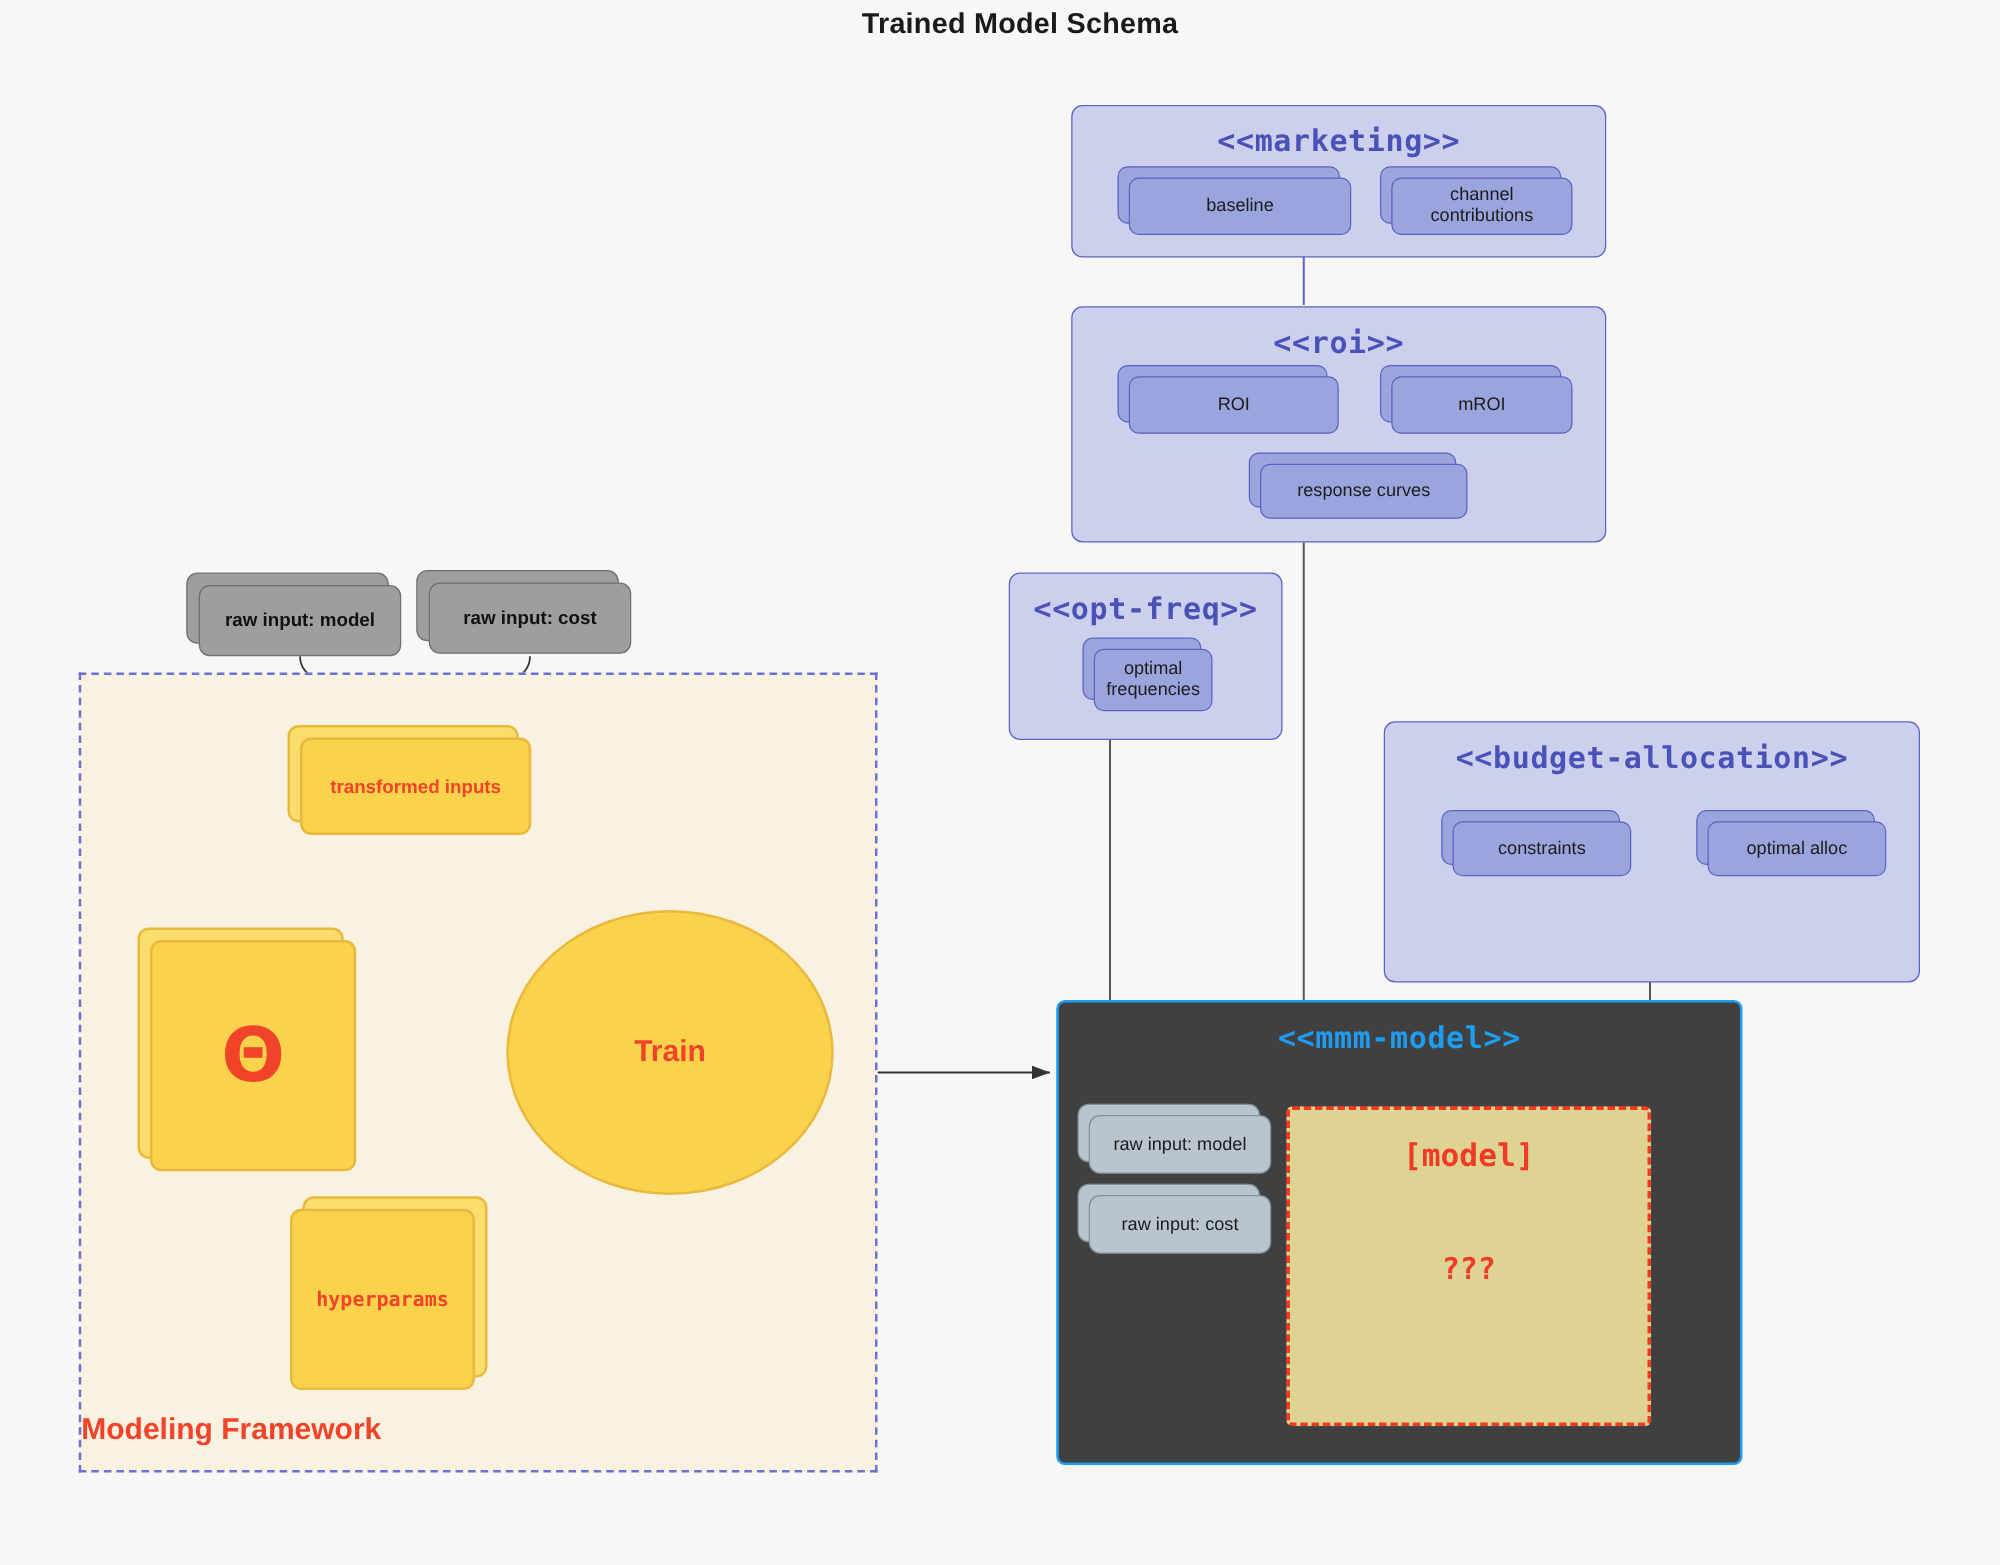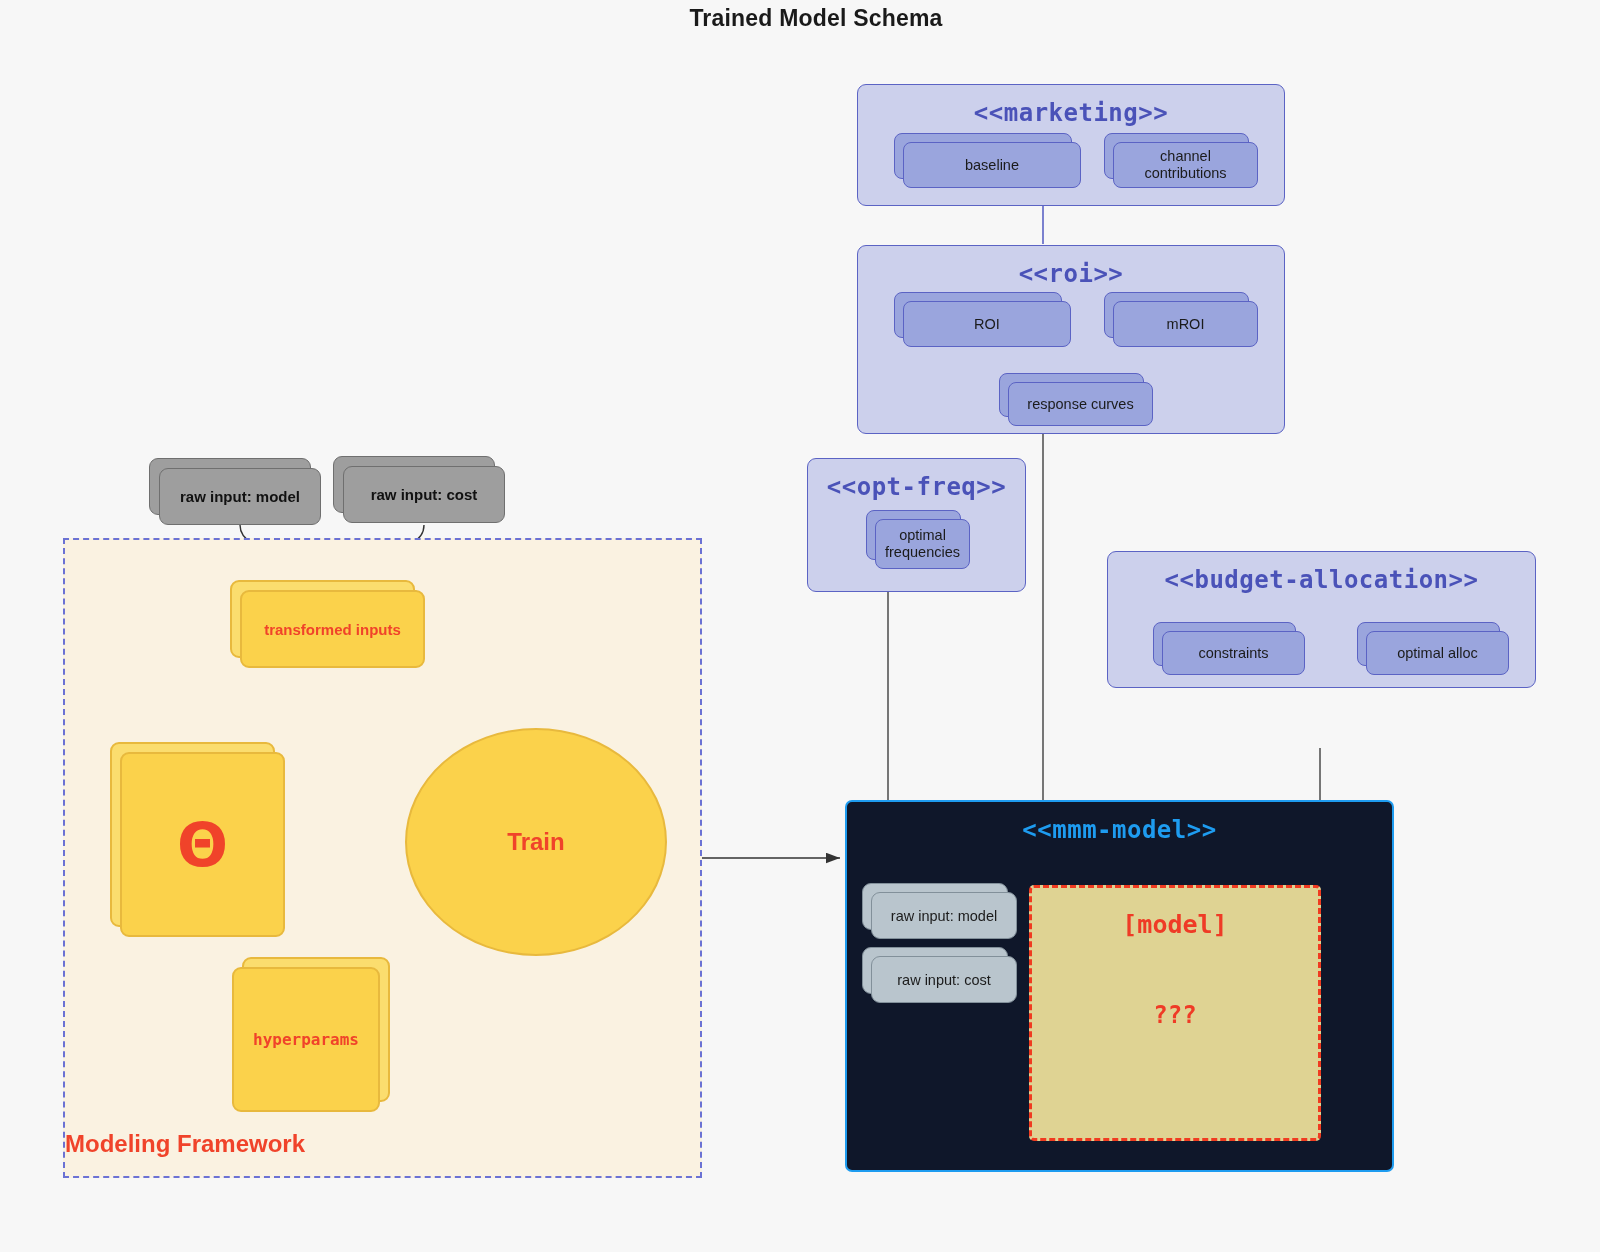--- a/index.html
+++ b/index.html
@@ -93,21 +93,21 @@
     position:absolute;left:0;top:0;width:100%;height:100%;
     background:#b9c5cd;border:1.4px solid #82909a;
     border-radius:9px;box-sizing:border-box;
     display:flex;align-items:center;justify-content:center;
     font-size:14.5px;color:#1b1b1b;
   }
 
   
   .pkg-blue{
     position:absolute;
-    background:#0f172a;
+    background:#404040;
     border:2.4px solid #1e9cf0;
     border-radius:7px;
     box-sizing:border-box;
   }
   .pkg-blue .pkg-title{color:#1e9cf0;}
 
   
   .model-box{
     position:absolute;
     background:#dfd393;
@@ -237,35 +237,35 @@
   <div class="pkg" style="left:829px;top:245px;width:428px;height:189px;">
     <div class="pkg-title">&lt;&lt;roi&gt;&gt;</div>
     <div class="node" style="left:45px;top:55px;width:168px;height:46px;text-decoration:underline;">
       <div class="back"></div>
       <div class="front">ROI</div>
     </div>
     <div class="node" style="left:255px;top:55px;width:145px;height:46px;">
       <div class="back"></div>
       <div class="front">mROI</div>
     </div>
-    <div class="node" style="left:150px;top:136px;width:145px;height:44px;border-radius:22px;">
+    <div class="node" style="left:150px;top:125px;width:166px;height:44px;border-radius:22px;">
       <div class="back"></div>
       <div class="front">response curves</div>
     </div>
   </div>
 
   <div class="pkg" style="left:779px;top:458px;width:219px;height:134px;">
     <div class="pkg-title">&lt;&lt;opt-freq&gt;&gt;</div>
     <div class="node" style="left:67px;top:60px;width:95px;height:50px;">
       <div class="back"></div>
       <div class="front">optimal frequencies</div>
     </div>
   </div>
 
-  <div class="pkg" style="left:1079px;top:551px;width:429px;height:137px;">
+  <div class="pkg" style="left:1079px;top:577px;width:429px;height:209px;">
     <div class="pkg-title">&lt;&lt;budget-allocation&gt;&gt;</div>
     <div class="node" style="left:54px;top:79px;width:143px;height:44px;">
       <div class="back"></div>
       <div class="front">constraints</div>
     </div>
     <div class="node" style="left:258px;top:79px;width:143px;height:44px;">
       <div class="back"></div>
       <div class="front">optimal alloc</div>
     </div>
   </div>

